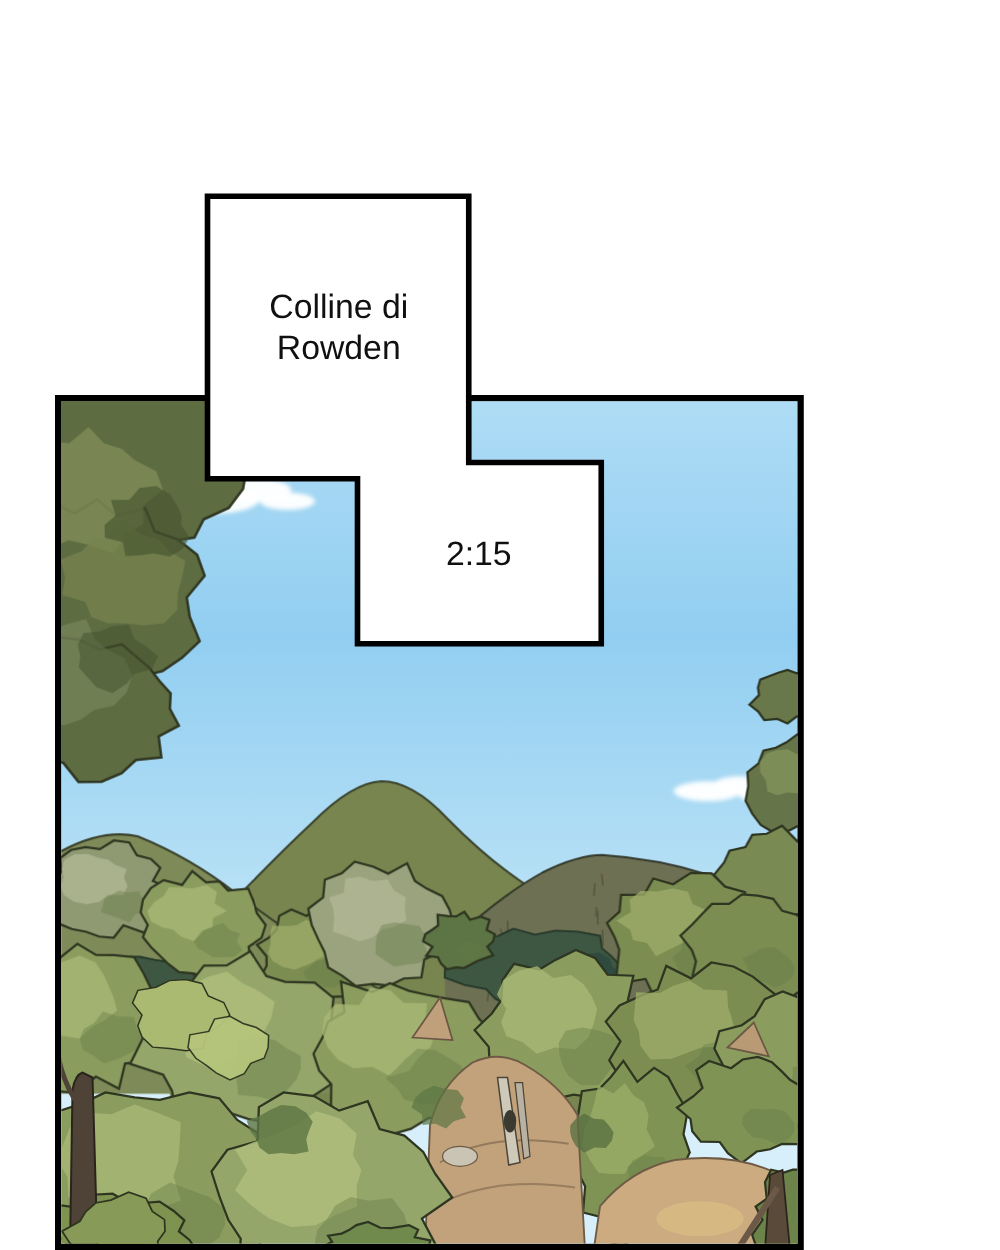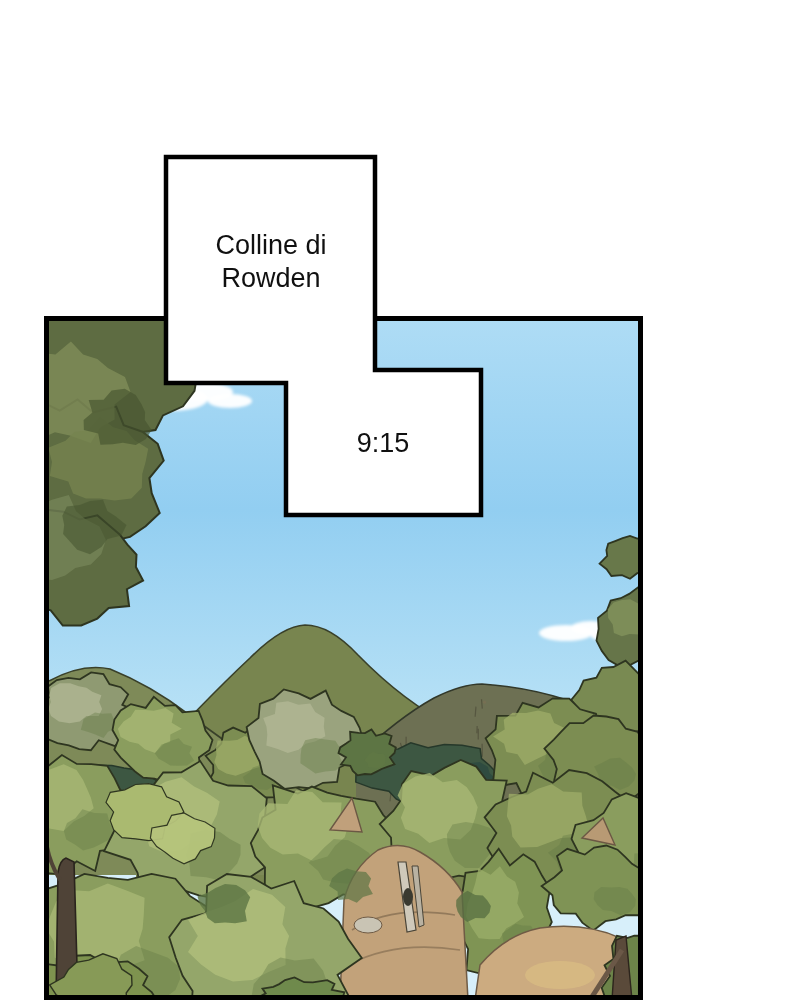--- a/index.html
+++ b/index.html
@@ -236,15 +236,15 @@
           <path d="M490.9,906.0L489.5,912.5L484.6,918.3L475.5,917.9L467.3,922.1L460.8,916.9L457.6,911.4L456.1,906.0L456.3,900.1L460.7,895.0L467.5,890.8L475.2,895.0L482.8,895.5L487.2,900.3Z" fill="#566e40" opacity="0.75"></path>
         </g>
       </svg>
   </div>
 
   <svg class="caption-layer" viewBox="0 0 800 1000">
     <path id="caption-shape" d="M166,157 L375,157 L375,370 L481,370 L481,515 L286,515 L286,383 L166,383 Z" fill="#ffffff" stroke="#000000" stroke-width="4.5"></path>
   </svg>
 
   <div class="caption-text loc">Colline di Rowden</div>
-  <div class="caption-text time">9:15</div>
+  <div class="caption-text time">2:15</div>
 
 </div>
 
 </body></html>

